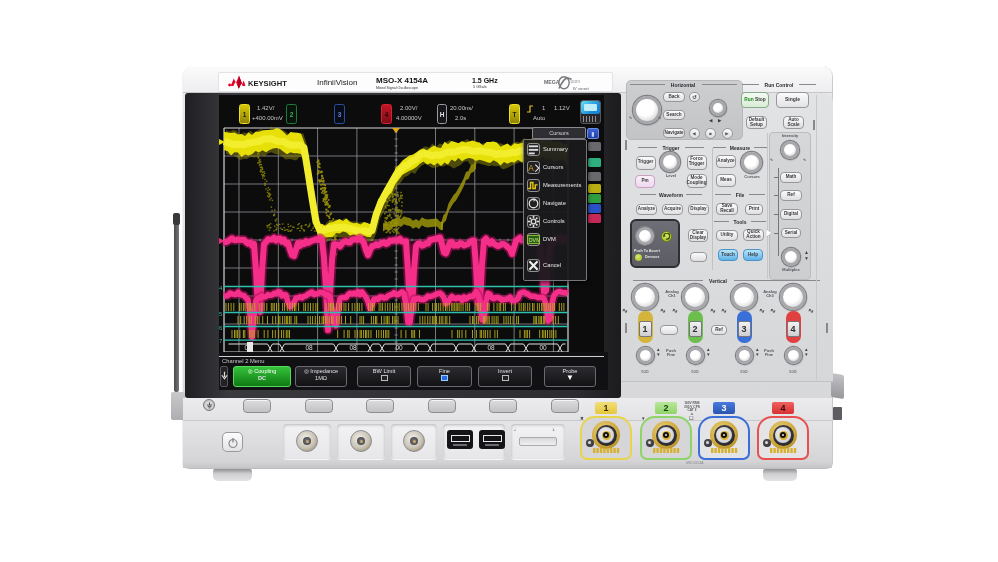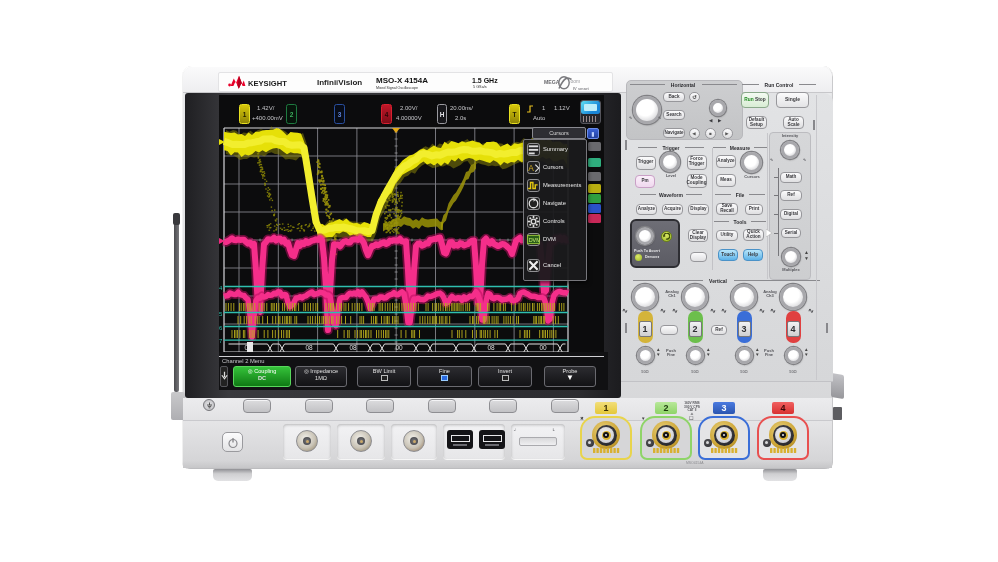--- a/index.html
+++ b/index.html
@@ -26,21 +26,21 @@
     <div class="abs" style="left:831px;top:374px;width:13px;height:24px;background:linear-gradient(#c2c2c6,#97979b);border-radius:2px;transform:skewY(8deg);"></div>
     <div class="abs" style="left:833px;top:407px;width:9px;height:13px;background:#5d5d61;border-radius:1px;"></div>
     <div class="abs" style="left:183px;top:67px;width:649px;height:26px;background:linear-gradient(#fafafb,#eeeef0);border-radius:9px 9px 0 0;border-bottom:1px solid #c7c7ca;"></div>
     <div class="abs" style="left:218px;top:72px;width:395px;height:20px;background:#fdfdfd;border-radius:2px;border:1px solid #e3e3e5;"></div>
     <svg class="abs" style="left:228px;top:75px;" width="66" height="14" viewBox="0 0 66 14">
 <circle cx="1.6" cy="10" r="1.4" fill="#e90029"></circle>
 <path d="M2.6,11 L5.8,3.5 L8,8 L11,0.8 L14.2,9 L15.8,5.5 L17.4,11 L14.6,11 L13.4,8.2 L10.8,13.8 L7.6,6.2 L5.4,11 Z" fill="#e90029"></path>
 <path d="M11,0.8 L14.2,9 L13.4,8.2 L10.8,13.8 L9.5,10.5 Z" fill="#b50020"></path>
 <text x="20" y="10.8" font-size="7.6" font-weight="bold" fill="#1a1a1a" font-family="Liberation Sans">KEYSIGHT</text>
     </svg>
-    <div class="abs" style="left:317px;top:77.5px;width:60px;font-size:8px;font-weight:bold;color:#222;">Infini<span style="color:#444">i</span>Vision</div>
+    <div class="abs" style="left:317px;top:77.5px;width:60px;font-size:8px;font-weight:normal;color:#222;">Infini<span style="color:#444">i</span>Vision</div>
     <div class="abs" style="left:376px;top:76px;font-size:8px;font-weight:bold;color:#111;">MSO-X 4154A</div>
     <div class="abs" style="left:376px;top:85.5px;font-size:3.6px;color:#333;">Mixed Signal Oscilloscope</div>
     <div class="abs" style="left:472px;top:76.5px;font-size:7px;font-weight:bold;color:#111;">1.5 GHz</div>
     <div class="abs" style="left:473px;top:85px;font-size:3.8px;color:#333;">5 GSa/s</div>
     <svg class="abs" style="left:543px;top:75px" width="50" height="17" viewBox="0 0 50 17">
 <text x="1" y="9.4" font-size="5.2" font-weight="bold" fill="#6a6a6e" font-family="Liberation Sans">MEGA</text>
 <ellipse cx="21" cy="7.8" rx="5.2" ry="6" fill="none" stroke="#7a7a7e" stroke-width="1.4"></ellipse>
 <path d="M16,13.5 C21.5,1.5 25,2 28.5,4.5" stroke="#7a7a7e" stroke-width="1.6" fill="none"></path>
 <text x="27.5" y="8.2" font-size="5" fill="#9a9a9e" font-family="Liberation Sans">oom</text>
 <text x="30" y="14.6" font-size="4" font-weight="bold" fill="#8a8a8e" font-family="Liberation Sans">IV smart</text>

